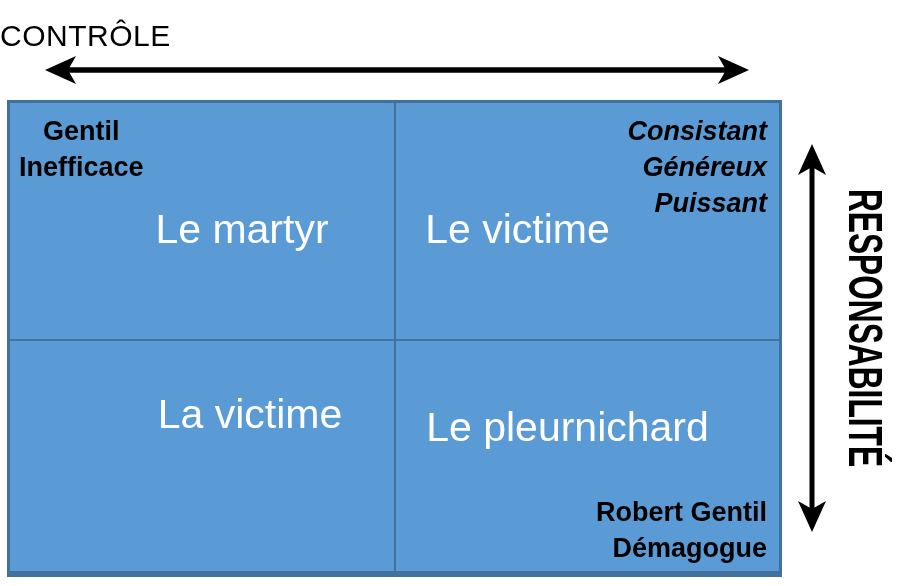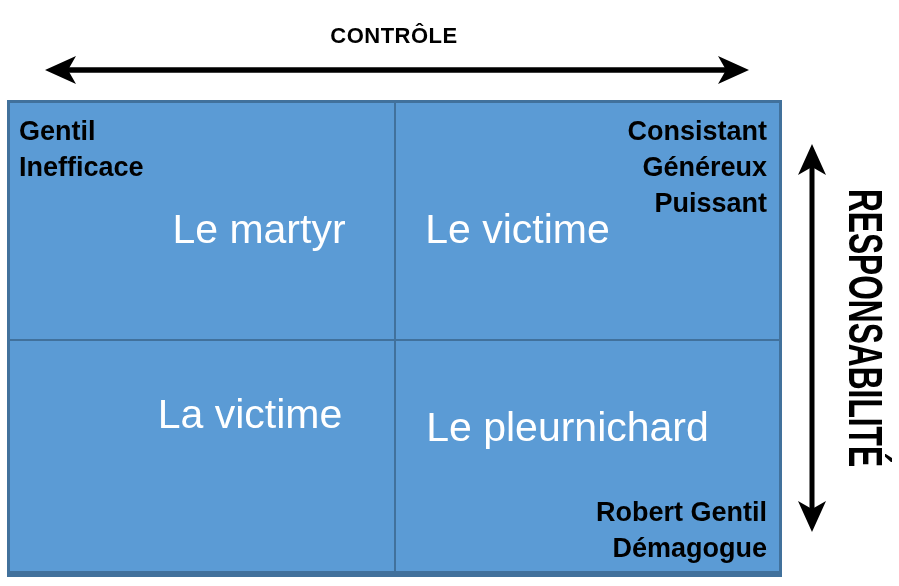--- a/index.html
+++ b/index.html
@@ -20,23 +20,22 @@
     background: #ffffff;
     overflow: hidden;
   }
 
   
   .h-title {
     position: absolute;
     left: 0;
     top: 18px;
     width: 788px;
-    text-align: center;
-    font-size: 22px;
-    font-weight: bold;
+    font-size: 30px;
+    font-weight: normal;
     line-height: 36px;
     color: var(--axis-color);
     letter-spacing: 0.5px;
   }
 
   
   .v-title {
     position: absolute;
     left: 865px;
     top: 328px;
@@ -81,35 +80,36 @@
 
   .q-title {
     position: absolute;
     transform: translateX(-50%);
     white-space: nowrap;
     color: var(--quadrant-title-color);
     font-size: 41px;
     font-weight: normal;
     line-height: 41px;
   }
-  .title-tl { left: 249px; top: 106px; }
+  .title-tl { left: 232px; top: 106px; }
   .title-tr { left: 122px; top: 106px; }
   .title-bl { left: 240px; top: 53px; }
   .title-br { left: 172px; top: 53px; margin-top: 13px; }
 
   .traits {
     position: absolute;
     color: var(--trait-text-color);
     font-size: 27px;
     font-weight: bold;
     line-height: 36px;
     white-space: pre-line;
+    text-align: center;
   }
   .traits-tl { left: 9px;  top: 10px; }
-  .traits-tr { right: 12px; top: 10px; text-align: right; }
+  .traits-tr { right: 12px; top: 10px; text-align: right; font-style: italic; }
   .traits-bl { left: 9px;  bottom: 4px; }
   .traits-br { right: 12px; bottom: 5px; text-align: right; }
 </style>
 </head>
 <body>
 
 <div class="canvas">
 
   <div class="h-title">CONTRÔLE</div>
 

